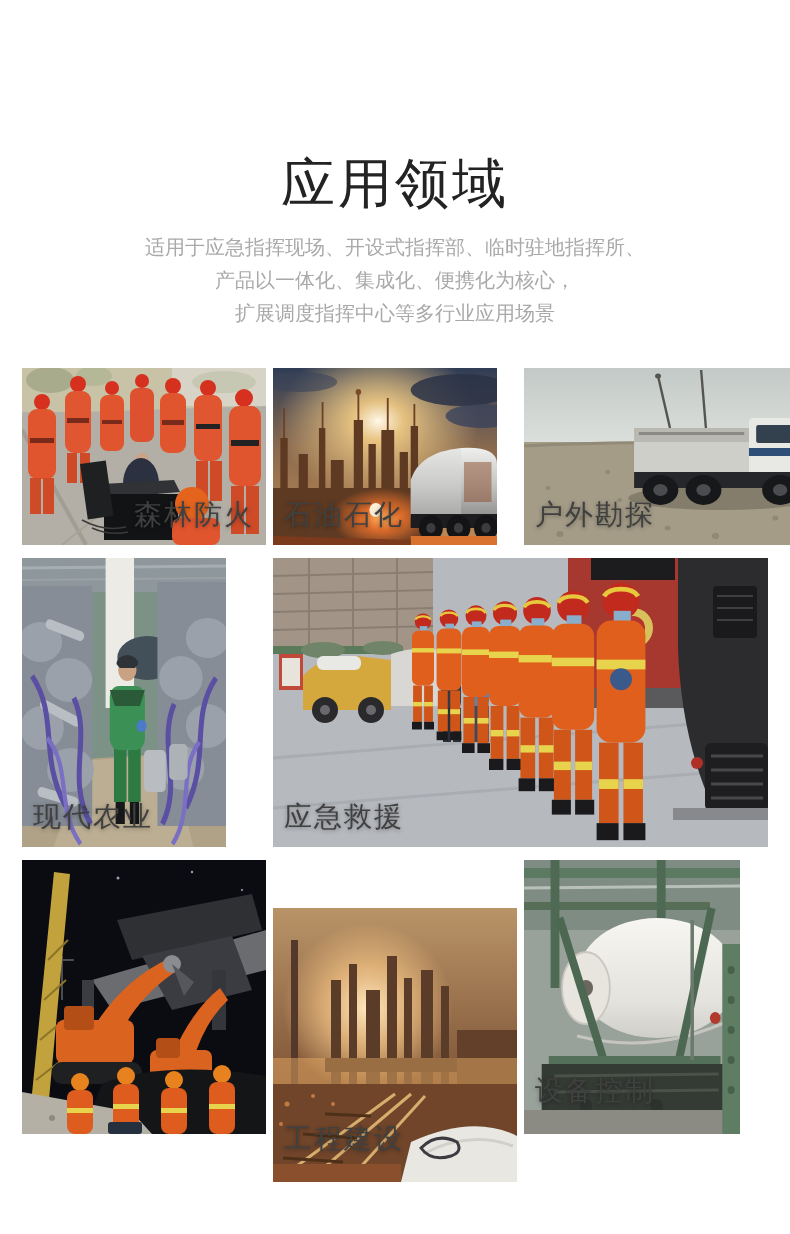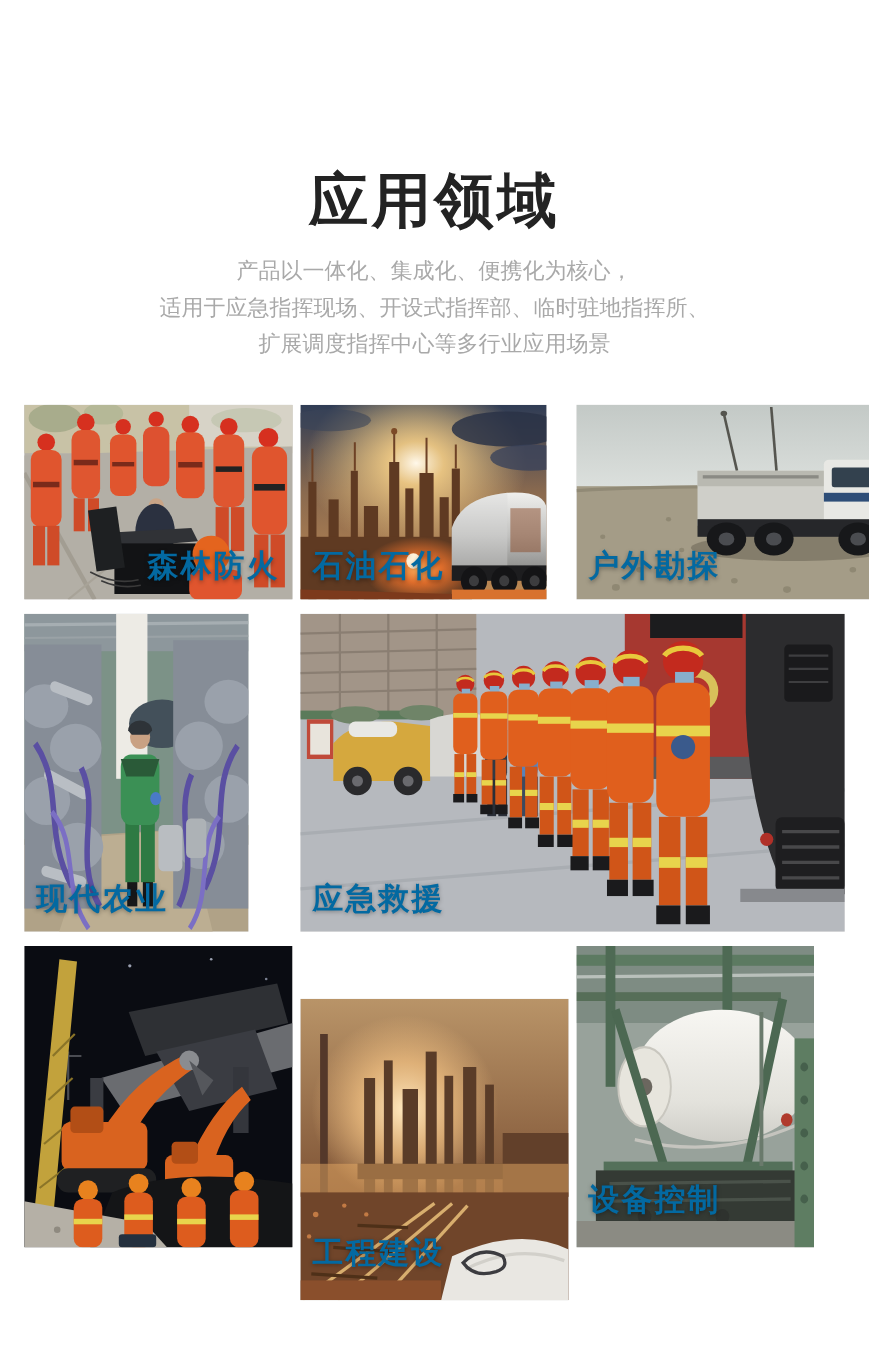--- a/index.html
+++ b/index.html
@@ -1,24 +1,24 @@
 <!DOCTYPE html>
 <html><head>
 <meta charset="utf-8">
 <style>
   html,body{margin:0;padding:0;background:#ffffff;}
   body{font-family:"Liberation Sans","DejaVu Sans",sans-serif;}
   .page{position:relative;width:790px;height:1234px;background:#ffffff;overflow:hidden;margin:0 auto;}
   .title{position:absolute;left:0;top:112px;width:790px;height:70px;line-height:70px;
-         text-align:center;font-size:54px;font-weight:700;letter-spacing:3px;color:#232323;}
+         text-align:center;font-size:54px;font-weight:400;letter-spacing:3px;color:#232323;}
   .subtitle{position:absolute;left:0;top:231px;width:790px;text-align:center;
             font-size:20px;line-height:33px;color:#a9a9a9;font-weight:400;}
   .tile{position:absolute;margin:0;overflow:hidden;background:#ddd;}
   .tile svg{position:absolute;left:0;top:0;width:100%;height:100%;display:block;}
-  .lbl{position:absolute;color:#0369a1;font-size:28px;font-weight:700;letter-spacing:2px;
+  .lbl{position:absolute;color:#404040;font-size:28px;font-weight:400;letter-spacing:2px;
        text-shadow:0 1px 4px rgba(0,0,0,.35);white-space:nowrap;}
   .pos-bl{left:11px;bottom:11px;}
   .pos-br{right:12px;bottom:11px;}
   .pos-tr{right:12px;top:16px;}
   .pos-bl-deep{left:11px;bottom:24px;}
   
   .t1{left:22px;top:368px;width:244px;height:177px;}
   .t2{left:273px;top:368px;width:224px;height:177px;}
   .t3{left:524px;top:368px;width:292px;height:177px;}
   .t4{left:22px;top:558px;width:204px;height:289px;}
@@ -28,22 +28,22 @@
   .t8{left:524px;top:860px;width:216px;height:274px;}
 </style>
 </head>
 <body>
 
 <div class="page">
 
   <h1 class="title">应用领域</h1>
 
   <div class="subtitle">
+    <div>适用于应急指挥现场、开设式指挥部、临时驻地指挥所、</div>
     <div>产品以一体化、集成化、便携化为核心，</div>
-    <div>适用于应急指挥现场、开设式指挥部、临时驻地指挥所、</div>
     <div>扩展调度指挥中心等多行业应用场景</div>
   </div>
 
   <figure class="tile t1">
     <svg viewBox="0 0 244 177" preserveAspectRatio="none">
       <rect width="244" height="177" fill="#b6b2a9"></rect>
       <rect width="244" height="44" fill="#c8c2a6"></rect>
       <ellipse cx="28" cy="12" rx="24" ry="13" fill="#a8ac8c"></ellipse>
       <ellipse cx="72" cy="8" rx="18" ry="10" fill="#b5b897"></ellipse>
       <rect x="150" y="0" width="94" height="38" fill="#d7d3c7"></rect>

